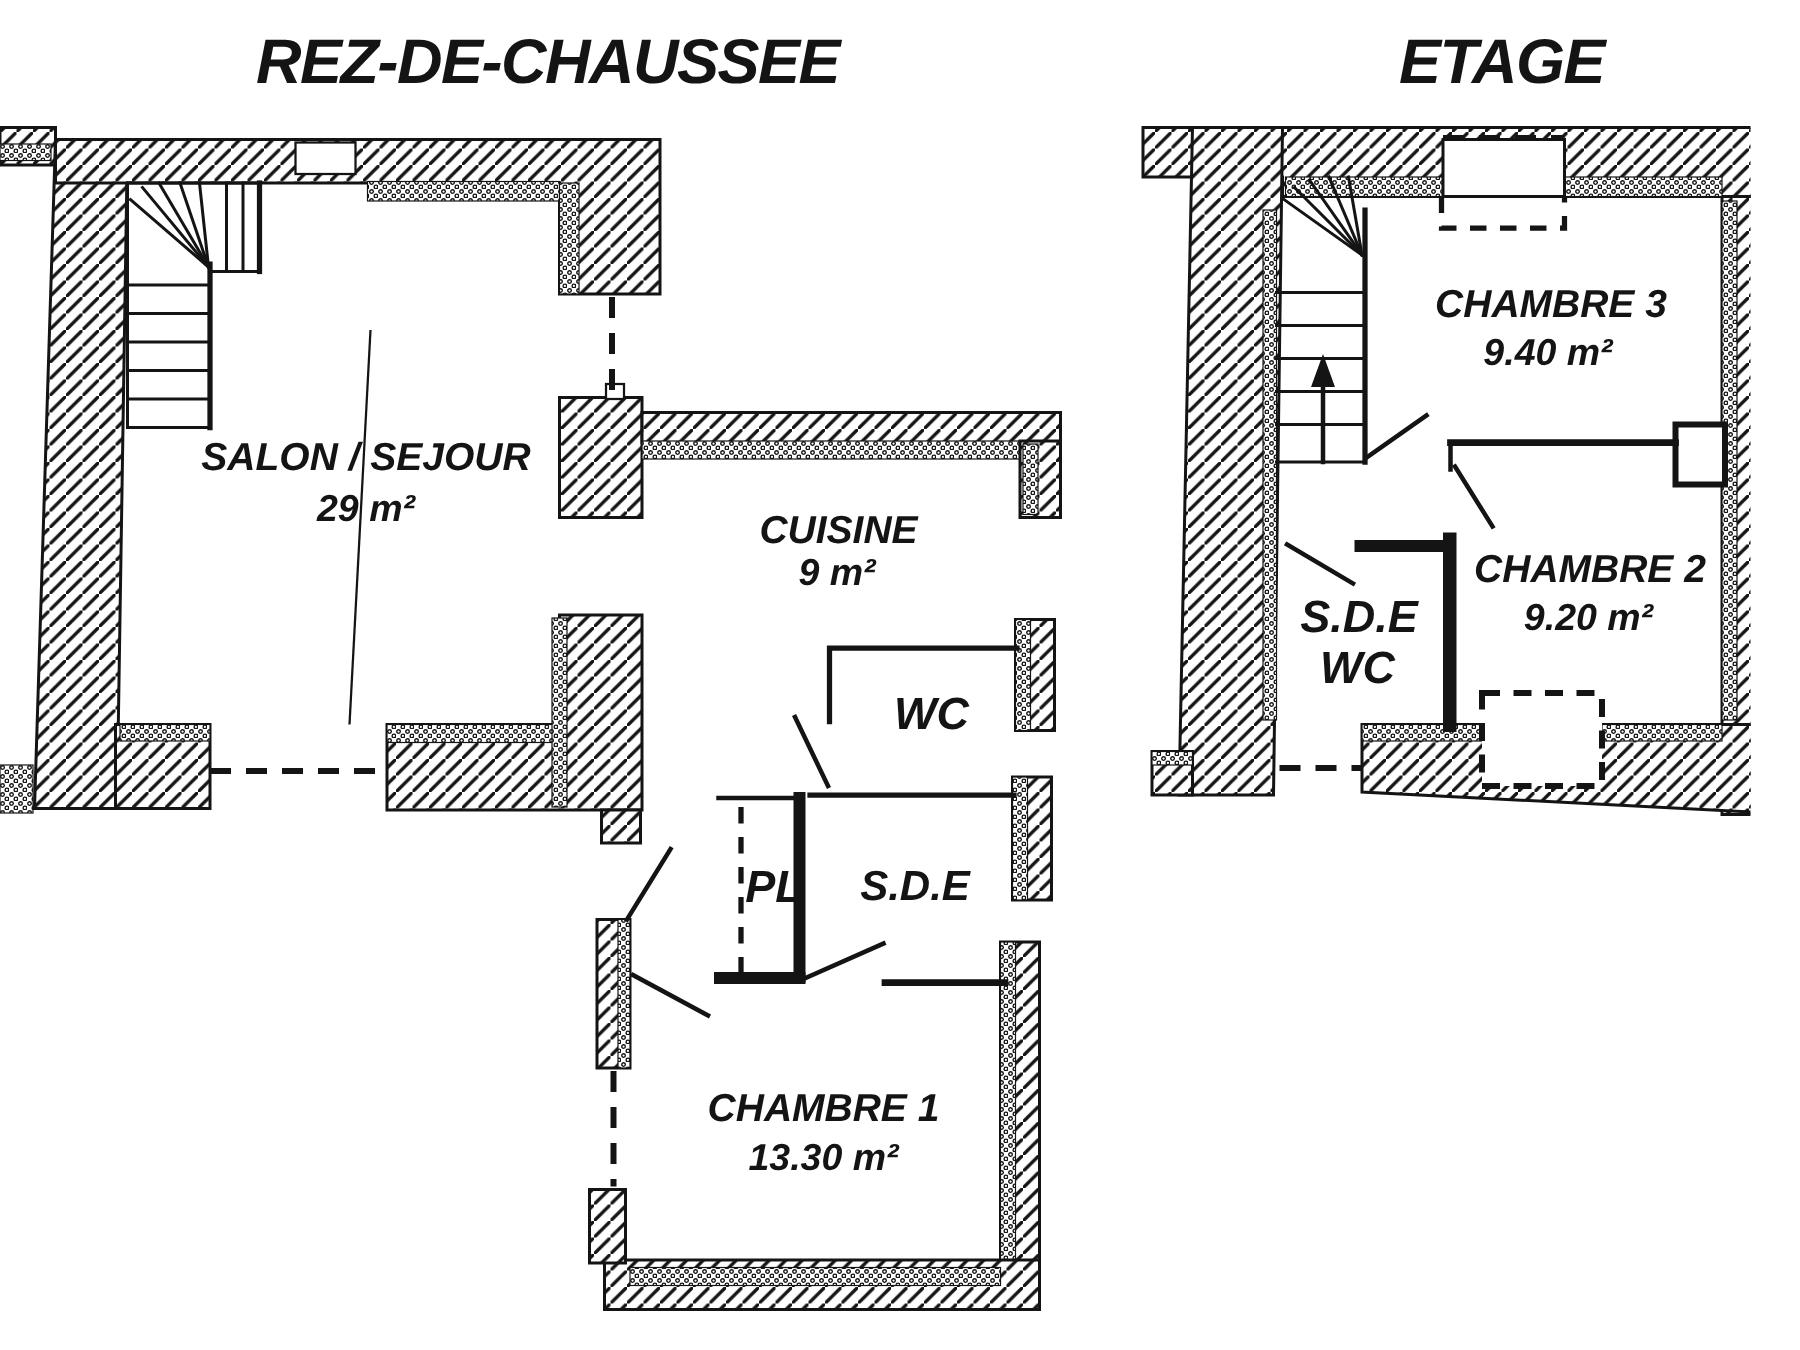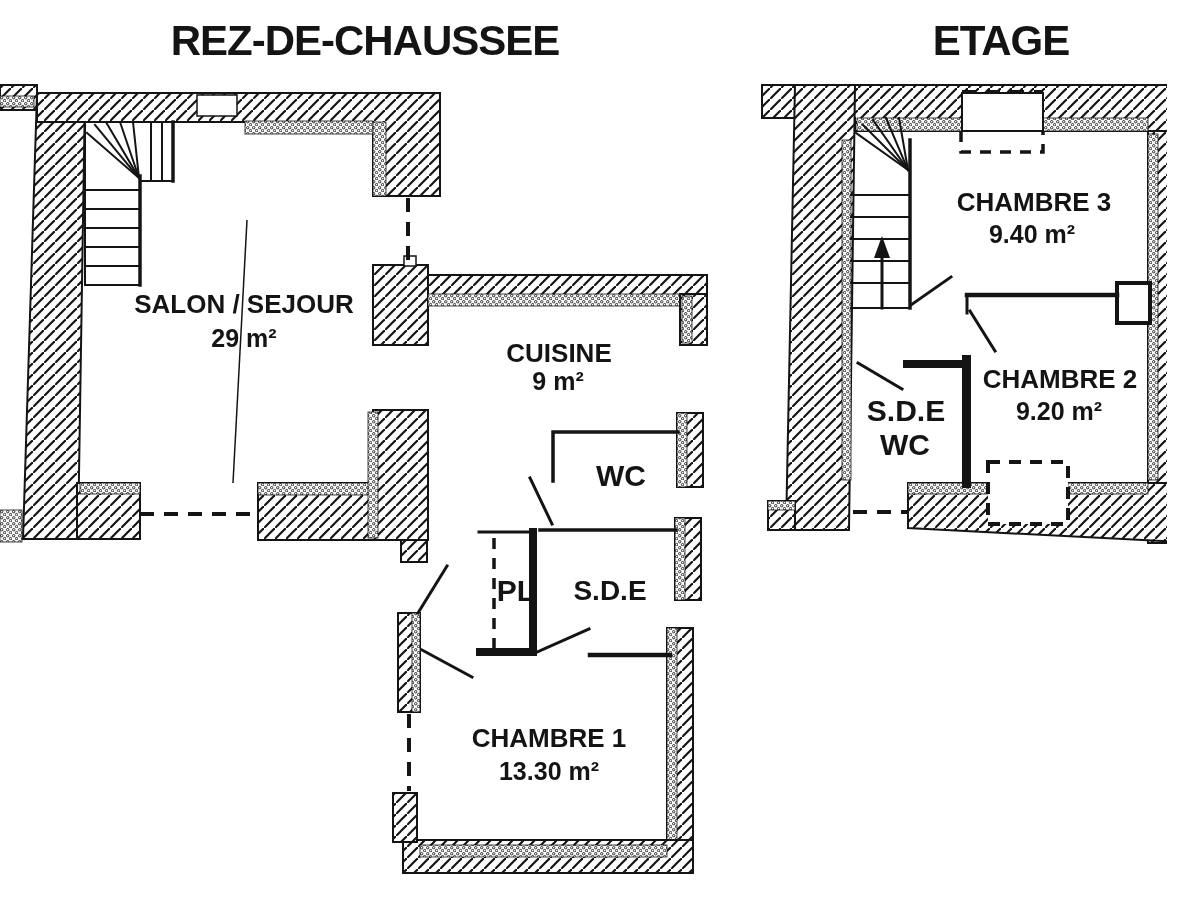--- a/index.html
+++ b/index.html
@@ -1,16 +1,16 @@
 <!DOCTYPE html>
 <html><head>
 <meta charset="utf-8">
 <style>
   html,body{margin:0;padding:0;background:#ffffff;}
-  #stage{position:relative;width:1167px;height:900px;background:#ffffff;overflow:hidden;}
+  #stage{position:relative;width:1167px;height:900px;background:#ffffff;overflow:hidden;font-style:italic;}
   svg text{font-family:"Liberation Sans",sans-serif;font-weight:bold;fill:#141414;text-anchor:middle;}
   svg .w{fill:url(#hatch);stroke:#141414;stroke-width:2;}
   svg .d{fill:url(#dots);stroke:#141414;stroke-width:0.8;}
   svg .ln{stroke:#141414;stroke-width:2;fill:none;stroke-linecap:square;}
   svg .ln3{stroke:#141414;stroke-width:3;fill:none;stroke-linecap:square;}
   svg .thk{stroke:#141414;stroke-width:3.5;fill:none;stroke-linecap:square;}
   svg .w4{stroke:#141414;stroke-width:4.5;fill:none;stroke-linecap:square;}
   svg .blk{fill:#141414;stroke:none;}
   svg .dash{stroke:#141414;stroke-width:4;fill:none;stroke-dasharray:14 10;}
   svg .dash2{stroke:#141414;stroke-width:3.5;fill:none;stroke-dasharray:11 9;}

